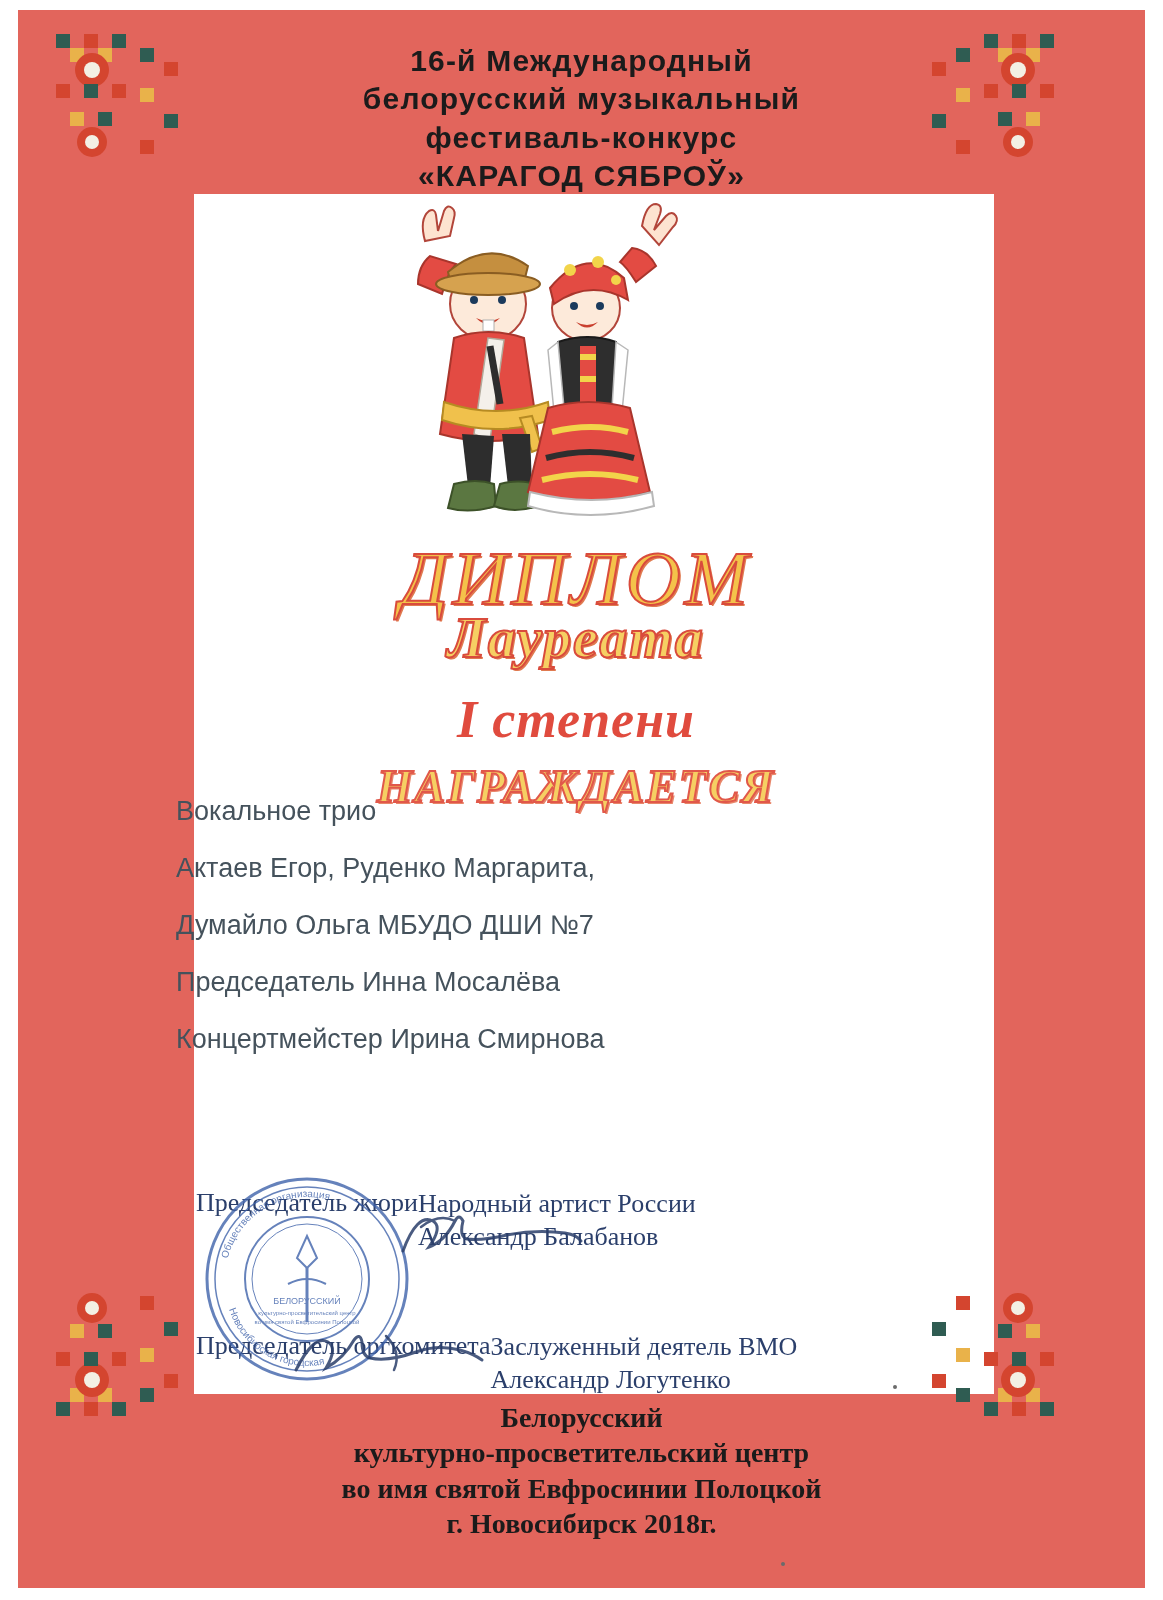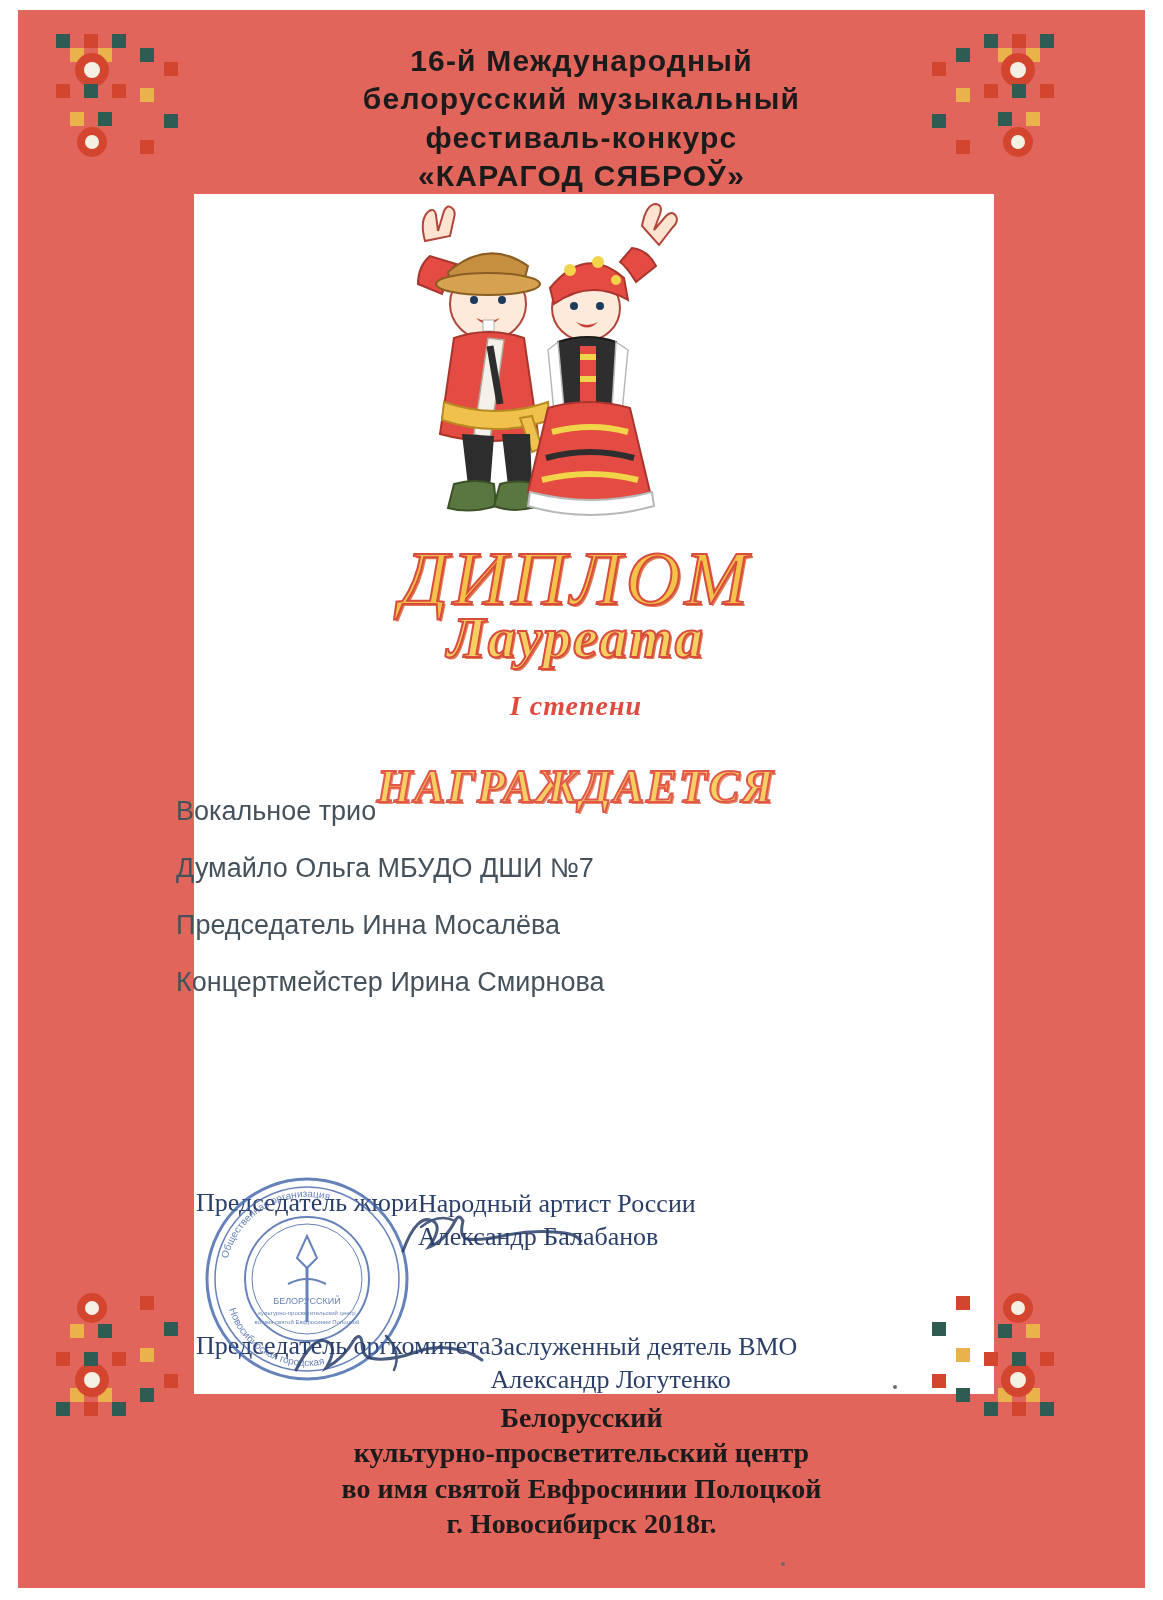--- a/index.html
+++ b/index.html
@@ -104,21 +104,21 @@
     letter-spacing: 2px;
     color: #f6cf63;
     -webkit-text-stroke: 2px #d94b3c;
     text-shadow: 2px 2px 0 #e07a50;
   }
   .deco-stepeni {
     top: 690px;
     font-family: "Liberation Serif", serif;
     font-weight: bold;
     font-style: italic;
-    font-size: 28px;
+    font-size: 52px;
     letter-spacing: 1px;
     color: #e04b3e;
   }
   .deco-nagr {
     top: 760px;
     font-family: "Liberation Serif", serif;
     font-weight: bold;
     font-style: italic;
     font-size: 46px;
     letter-spacing: 2px;
@@ -372,20 +372,21 @@
     </g>
   </svg>
 
   <div class="deco-wrap deco-diplom">ДИПЛОМ</div>
   <div class="deco-wrap deco-laureata">Лауреата</div>
   <div class="deco-wrap deco-stepeni">I степени</div>
   <div class="deco-wrap deco-nagr">НАГРАЖДАЕТСЯ</div>
 
   <div class="recipients">
     <div class="line">Вокальное трио</div>
+    <div class="line">Актаев Егор, Руденко Маргарита,</div>
     <div class="line">Думайло Ольга МБУДО ДШИ №7</div>
     <div class="line">Председатель Инна Мосалёва</div>
     <div class="line">Концертмейстер  Ирина Смирнова</div>
   </div>
 
   <div class="sigs">
     <div class="sig-row">
       <div class="role">Председатель жюри</div>
       <div class="who">
         <div>Народный артист России</div>

